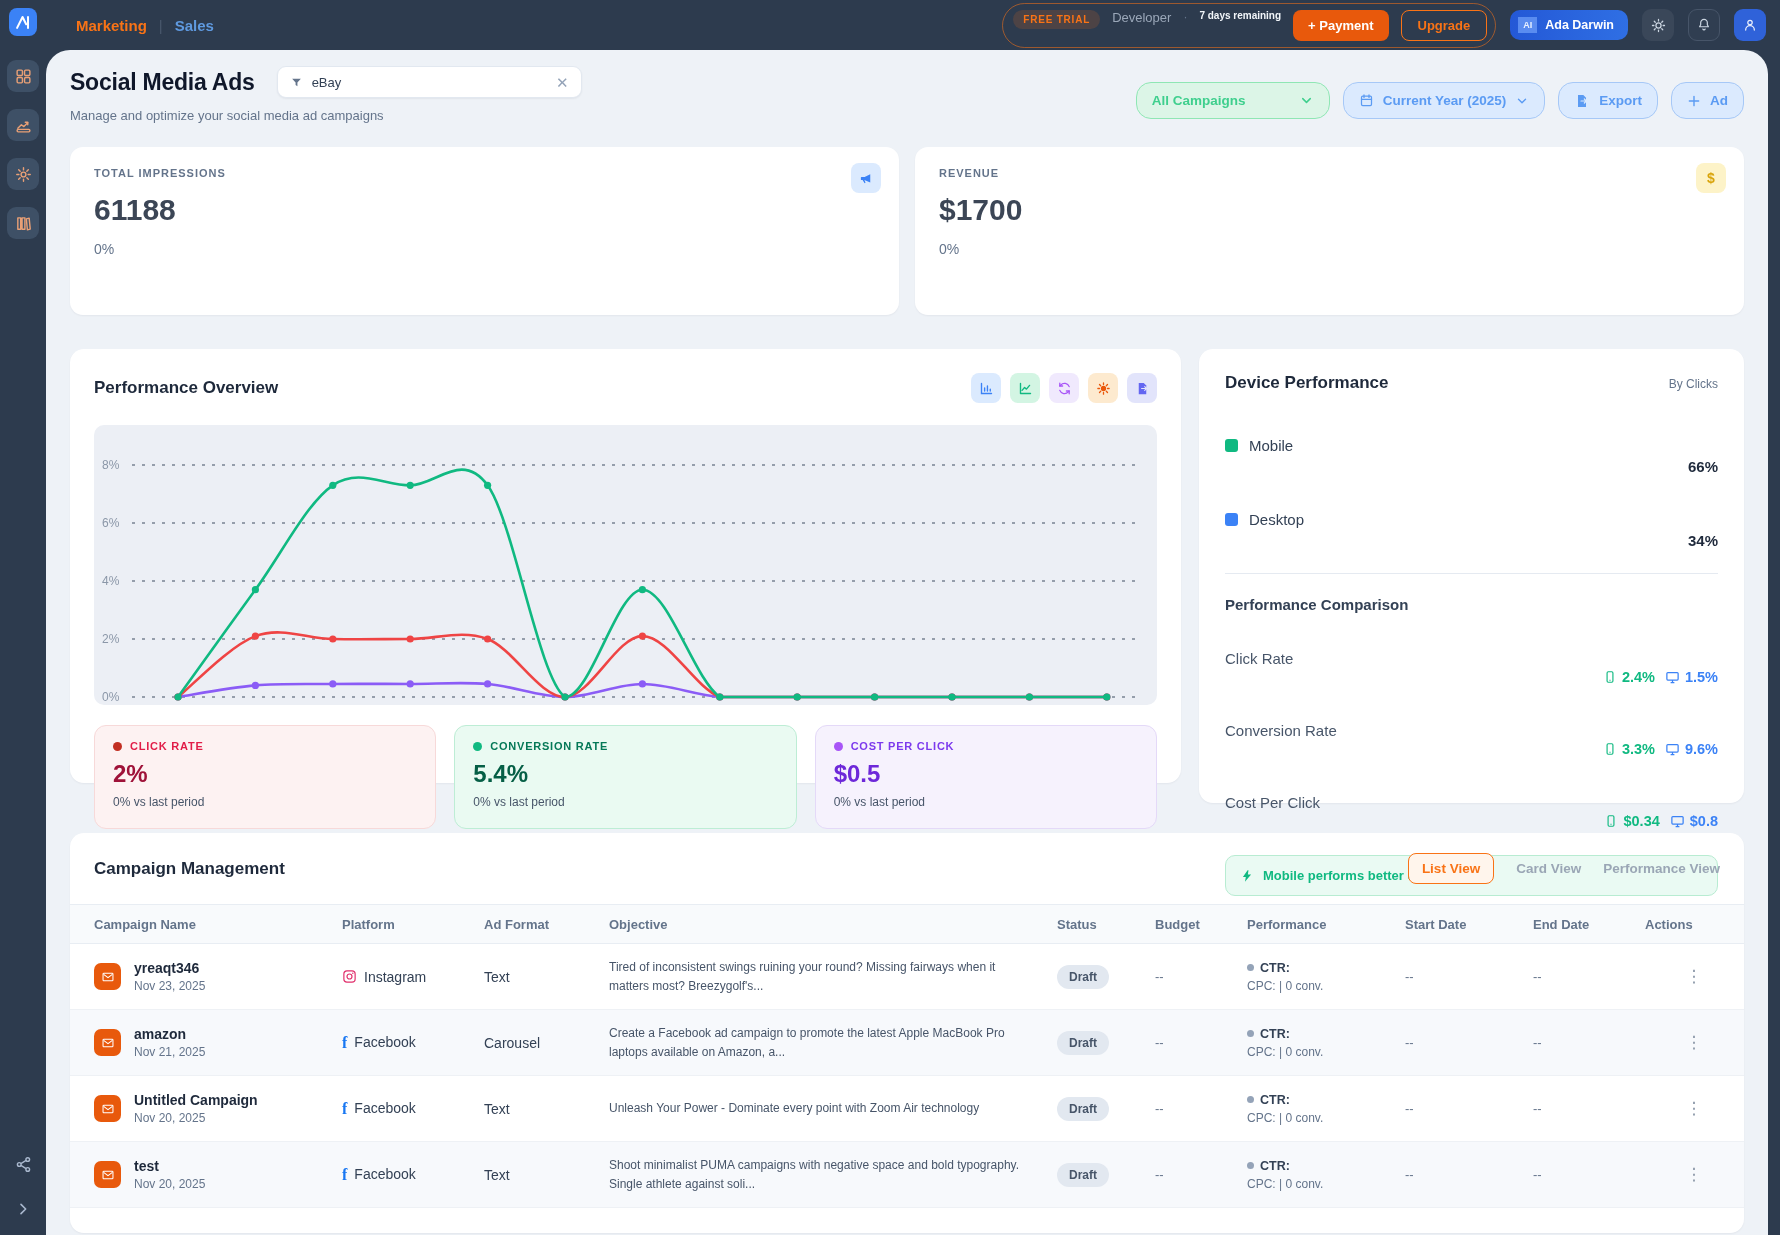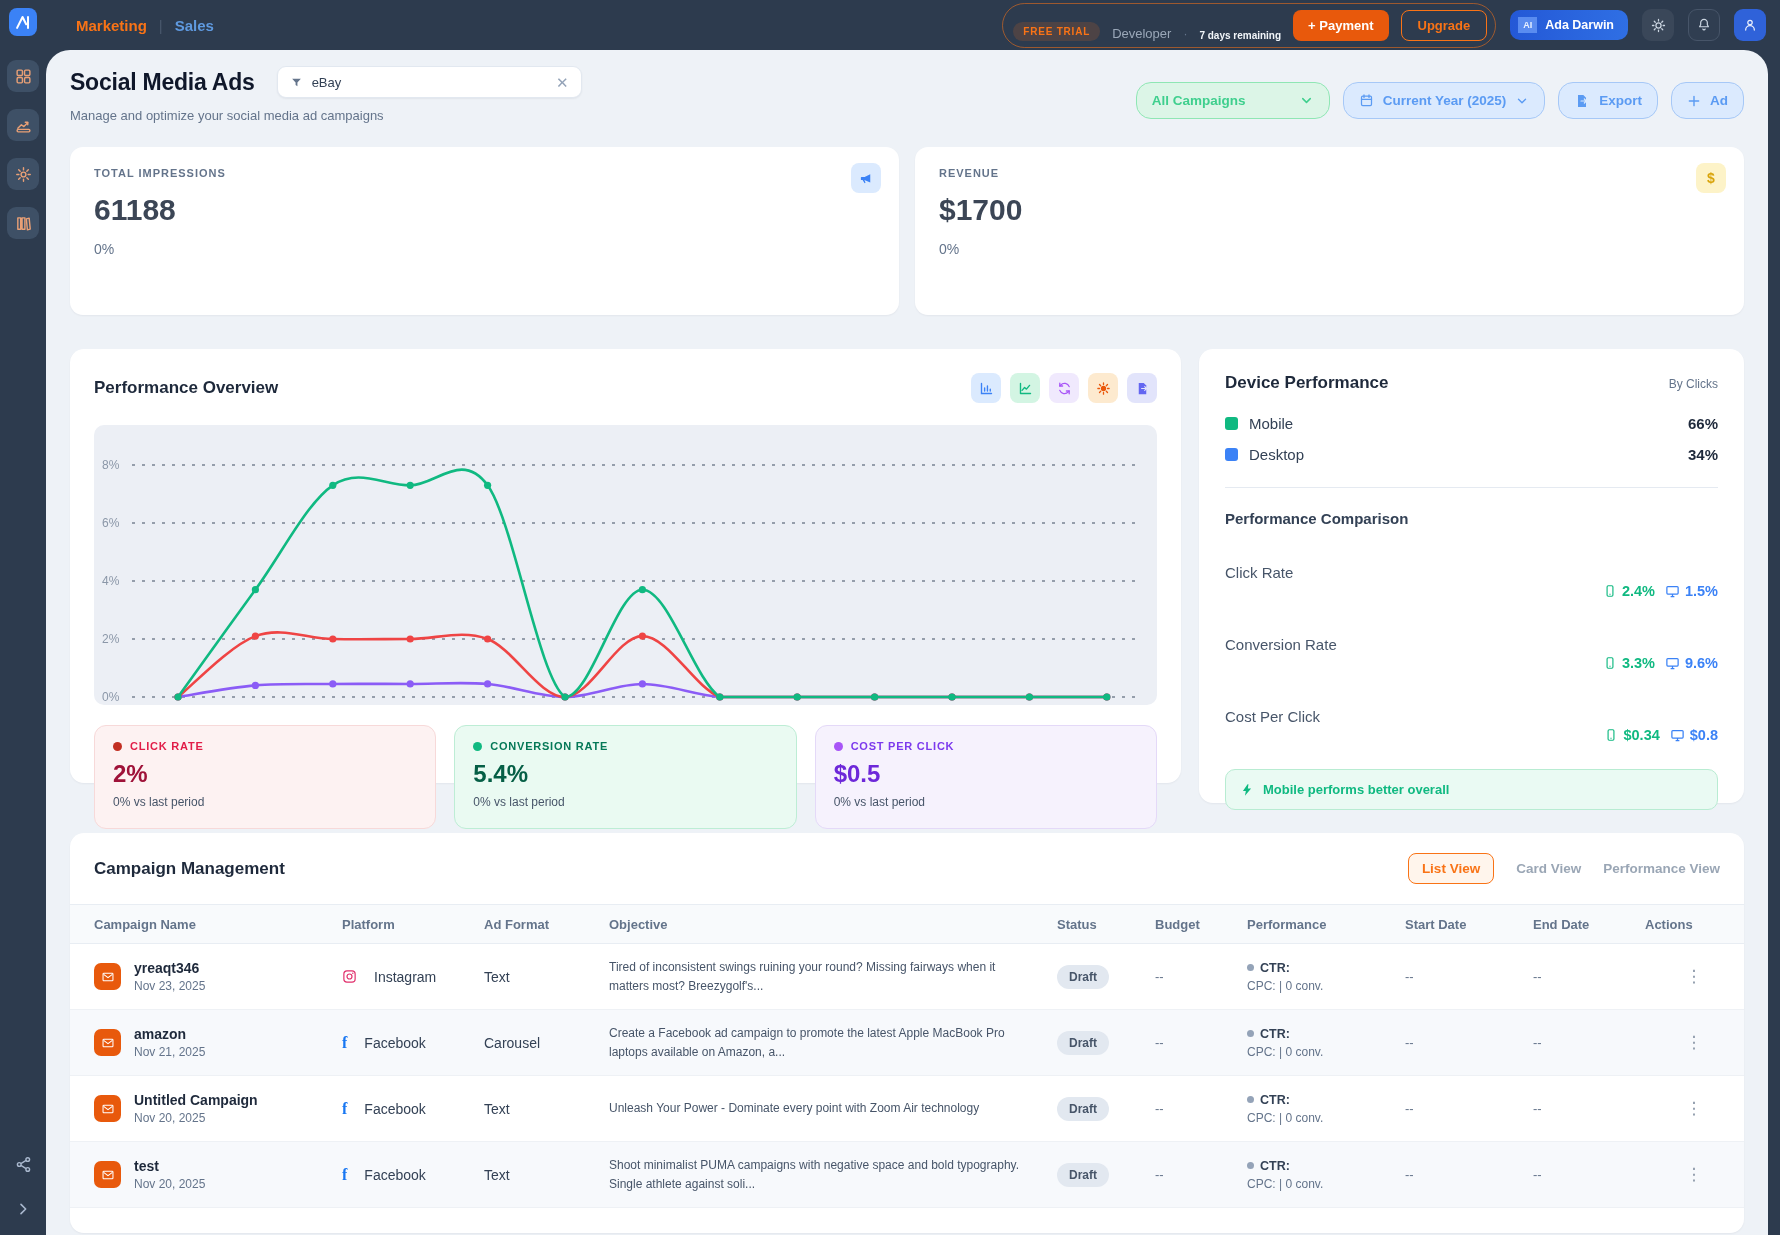--- a/index.html
+++ b/index.html
@@ -13,21 +13,21 @@
   .rail-tile { width:32px; height:32px; border-radius:9px; background:#3e5066; display:flex; align-items:center; justify-content:center; cursor:pointer; }
   .rail-bottom { margin-top:auto; display:flex; flex-direction:column; align-items:center; gap:28px; padding-bottom:18px; }
 
   
   .topbar { position:absolute; left:46px; top:0; width:1734px; height:50px; display:flex; align-items:center; padding:0 14px 0 30px; }
   .nav-tabs { display:flex; align-items:center; gap:12px; font-size:15px; font-weight:700; }
   .nav-tab-active { color:#f97316; cursor:pointer; }
   .nav-sep { color:#49586c; font-weight:400; }
   .nav-tab { color:#5f9ae0; cursor:pointer; }
   .topbar-right { margin-left:auto; display:flex; align-items:center; gap:14px; }
-  .trial-group { display:flex; align-items:flex-end; gap:12px; border:1px solid rgba(249,115,22,.55); border-radius:24px; padding:6px 8px 6px 10px; }
+  .trial-group { display:flex; align-items:flex-start; gap:12px; border:1px solid rgba(249,115,22,.55); border-radius:24px; padding:6px 8px 6px 10px; }
   .trial-badge { background:rgba(249,115,22,.16); color:#f97316; font-size:10px; font-weight:700; letter-spacing:.08em; padding:4px 10px; border-radius:12px; }
   .trial-plan { color:#9aa7b8; font-size:13px; }
   .trial-dot { color:#64748b; font-size:12px; }
   .trial-remaining { color:#f1f5f9; font-size:10px; font-weight:700; }
   .btn-payment { background:#e8590c; color:#fff; border:none; font-size:13px; font-weight:700; padding:8px 15px; border-radius:8px; cursor:pointer; font-family:inherit; }
   .btn-upgrade { background:transparent; color:#f97316; border:1px solid #f97316; font-size:13px; font-weight:700; padding:7px 16px; border-radius:8px; cursor:pointer; font-family:inherit; }
   .user-chip { display:flex; align-items:center; gap:8px; background:linear-gradient(90deg,#2458d6,#2f6fe4); border-radius:10px; padding:7px 14px 7px 8px; cursor:pointer; }
   .user-chip-badge { background:#5a8cf0; color:#eaf2ff; font-size:9px; font-weight:700; padding:3px 5px; border-radius:0; }
   .user-chip-name { color:#fff; font-size:12.5px; font-weight:700; }
   .top-tile { width:32px; height:32px; border-radius:9px; display:flex; align-items:center; justify-content:center; cursor:pointer; }
@@ -84,21 +84,21 @@
   .mc-delta { font-size:12px; color:#475569; margin-top:7px; }
 
   
   .device-card { flex:1; height:454px; background:#fff; border-radius:14px; box-shadow:0 1px 2px rgba(15,23,42,.05); padding:24px 26px; }
   .device-head { display:flex; align-items:baseline; }
   .device-by { margin-left:auto; font-size:12px; color:#64748b; }
   .legend-row { display:flex; align-items:center; margin-top:22px; }
   .legend-row + .legend-row { margin-top:14px; }
   .legend-sq { width:13px; height:13px; border-radius:3px; margin-right:11px; }
   .legend-label { font-size:15px; color:#334155; }
-  .legend-val { margin-left:auto; font-size:15px; font-weight:800; color:#1e293b; }
+  .legend-val { margin-left:auto; font-size:15px; font-weight:800; color:#1e293b;margin-top:43px; }
   .device-div { height:1px; background:#e5eaf1; margin:24px 0 22px; }
   .cmp-title { font-size:15px; font-weight:700; color:#334155; }
   .cmp-row { display:flex; align-items:center; margin-top:19px; }
   .cmp-label { font-size:15px; color:#475569; }
   .cmp-vals { margin-left:auto; display:flex; gap:10px;margin-top:37px; }
   .cmp-mobile { display:flex; align-items:center; gap:5px; color:#10b981; font-size:14.5px; font-weight:600; }
   .cmp-desktop { display:flex; align-items:center; gap:5px; color:#3b82f6; font-size:14.5px; font-weight:600; }
   .insight { margin-top:26px; background:#eafaf3; border:1px solid #b8ecd2; border-radius:10px; padding:12px 14px; display:flex; align-items:center; gap:9px; font-size:13px; font-weight:600; color:#10b981; }
 
   
@@ -110,21 +110,21 @@
   .tbl-head, .tbl-row { display:grid; grid-template-columns:272px 142px 125px 448px 98px 92px 158px 128px 112px 1fr; align-items:center; }
   .tbl-head { background:#f8fafc; border-top:1px solid #e8edf3; border-bottom:1px solid #e8edf3; height:40px; }
   .th { font-size:13px; font-weight:600; color:#64748b; }
   .th:first-child, .td-name { padding-left:24px; }
   .tbl-row { min-height:66px; border-bottom:1px solid #eef1f5; }
   .tbl-row.alt { background:#f7f9fc; }
   .td-name { display:flex; align-items:center; gap:13px; }
   .env-tile { width:27px; height:27px; border-radius:7px; background:#e8590c; display:flex; align-items:center; justify-content:center; flex:0 0 auto; }
   .c-name { font-size:14px; font-weight:700; color:#1e293b; }
   .c-date { font-size:12px; color:#64748b; margin-top:3px; }
-  .td-platform { display:flex; align-items:center; gap:17px; font-size:14px; color:#334155; }
+  .td-platform { display:flex; align-items:flex-start; gap:7px; font-size:14px; color:#334155; }
   .fb-glyph { color:#1877f2; font-weight:800; font-size:16px; font-family:"Liberation Serif", serif; }
   .td-format { font-size:14px; color:#334155; }
   .td-objective { font-size:12px; color:#475569; line-height:1.55; padding-right:30px; }
   .status-pill { display:inline-block; background:#e2e8f0; color:#475569; font-size:12px; font-weight:600; padding:5px 12px; border-radius:12px; }
   .td-dim { font-size:13px; color:#64748b; }
   .td-perf-main { display:flex; align-items:center; gap:6px; font-size:12.5px; font-weight:700; color:#334155; }
   .perf-dot { width:7px; height:7px; border-radius:50%; background:#94a3b8; }
   .td-perf-sub { font-size:12px; color:#64748b; margin-top:4px; }
   .dots-btn { background:none; border:none; color:#8b97a8; font-size:17px; cursor:pointer; font-family:inherit; letter-spacing:1px; }
 </style>

